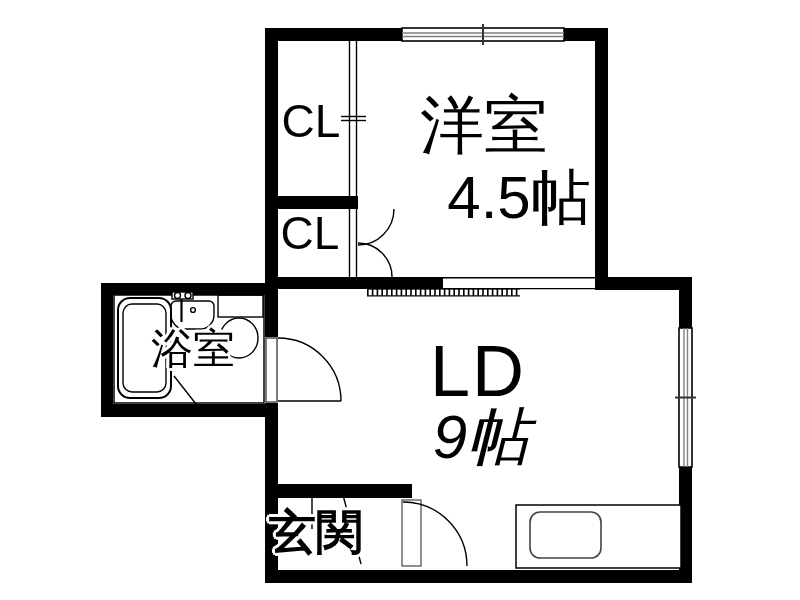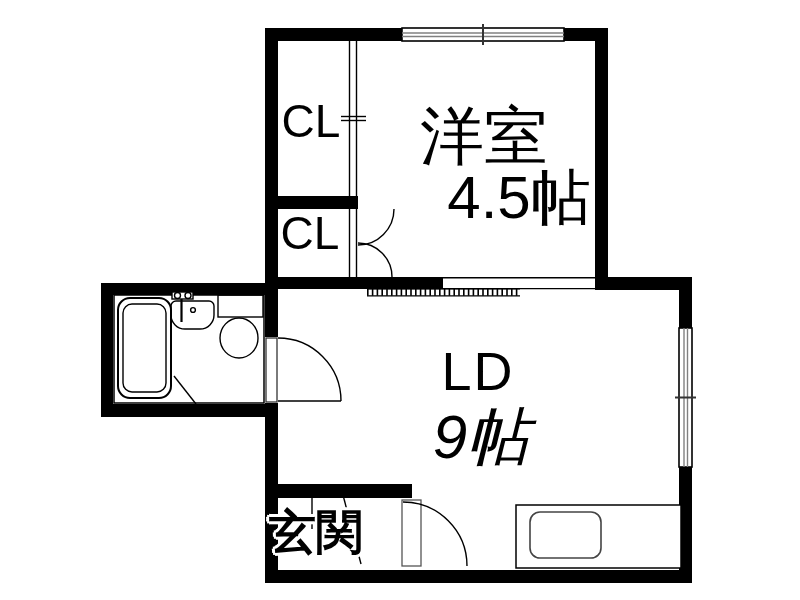--- a/index.html
+++ b/index.html
@@ -7,21 +7,21 @@
           font-family:"Liberation Sans","DejaVu Sans",sans-serif;color:#000;}
   .wall{position:absolute;background:#000;}
   svg.layer{position:absolute;left:0;top:0;width:800px;height:600px;}
   .room-label{position:absolute;transform:translate(-50%,-50%);white-space:nowrap;
               color:#000;line-height:1;}
   .halo{text-shadow:-3px 0 #fff,3px 0 #fff,0 -3px #fff,0 3px #fff,
         -2px -2px #fff,2px 2px #fff,-2px 2px #fff,2px -2px #fff;}
   .f-cl{font-size:46px;}
   .f-room{font-size:64px;}
   .f-size{font-size:60px;}
-  .f-ld{font-size:54px;letter-spacing:2px;}
+  .f-ld{font-size:72px;letter-spacing:2px;}
   .f-ldsize{font-size:62px;}
   .f-bath{font-size:42px;}
   .f-genkan{font-size:47px;font-weight:bold;}
 </style>
 </head>
 <body>
 
 <div id="canvas">
 
   <div class="wall" style="left:265px;top:28px;width:137px;height:13px;"></div>
@@ -124,24 +124,25 @@
     <g>
       <rect x="516" y="505" width="165" height="63" fill="#fff" stroke="#000" stroke-width="1.5"></rect>
       <rect x="530" y="512" width="71" height="46" rx="10" fill="#fff" stroke="#444" stroke-width="1.6"></rect>
     </g>
   </svg>
 
   <div class="room-label f-cl" style="left:311px;top:121px;"><span>CL</span></div>
 
   <div class="room-label f-cl" style="left:310px;top:233px;"><span>CL</span></div>
 
-  <div class="room-label f-room" style="left:484px;top:136px;"><span>洋室</span></div>
+  <div class="room-label f-room" style="left:484px;top:125px;"><span>洋室</span></div>
 
   <div class="room-label f-size" style="left:483px;top:198px;margin-left:36px;"><span>4.5帖</span></div>
 
   <div class="room-label f-ld" style="left:478px;top:371px;"><span>LD</span></div>
 
   <div class="room-label f-ldsize" style="left:481px;top:437px;font-style:italic;"><span>9帖</span></div>
 
+  <div class="room-label f-bath halo" style="left:193px;top:349px;"><span>浴室</span></div>
 
   <div class="room-label f-genkan halo" style="left:316px;top:531px;"><span>玄関</span></div>
 
 </div>
 
 </body></html>

